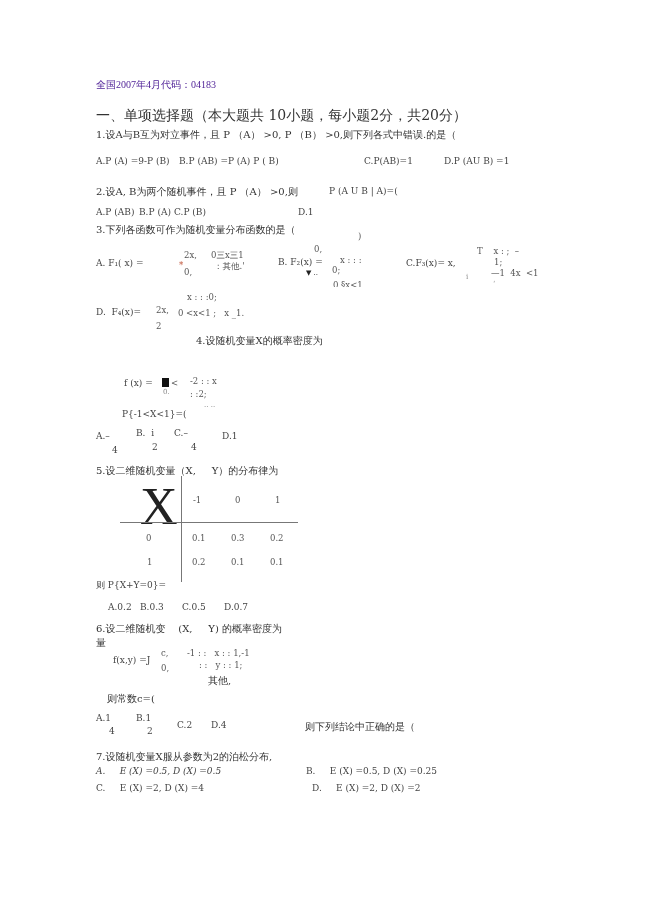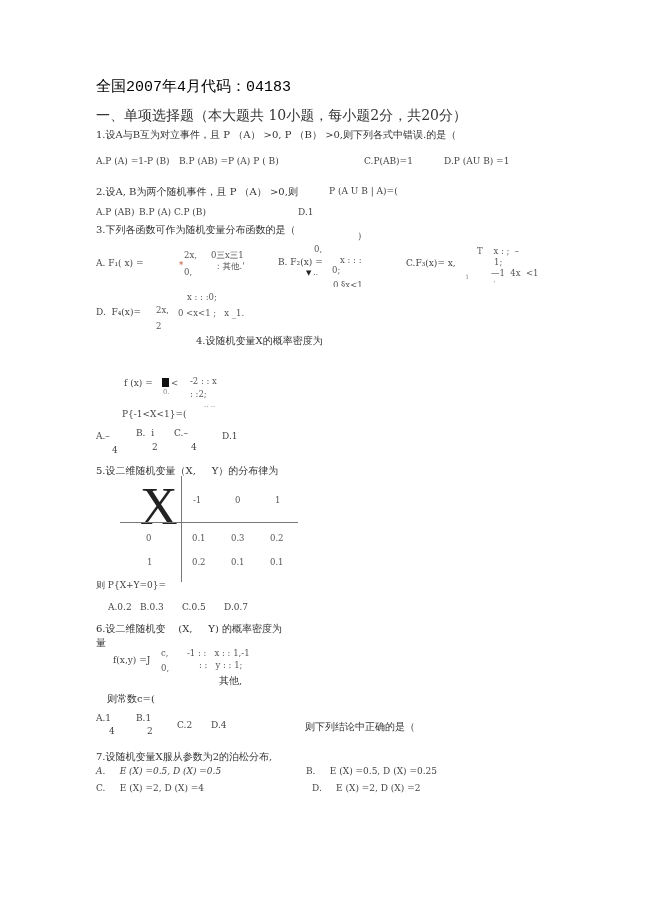--- a/index.html
+++ b/index.html
@@ -1,39 +1,39 @@
 <!DOCTYPE html>
 <html><head>
   <meta charset="utf-8">
   <style>
     html, body { margin: 0; padding: 0; background: #ffffff; }
     body { width: 649px; height: 920px; position: relative; overflow: hidden;
            font-family: "DejaVu Serif", "Liberation Serif", serif; color: #333; }
     .t { position: absolute; white-space: pre; font-size: 9.5px; line-height: 1; color: #3a3a3a; }
-    .title { font-family: Liberation Mono, monospace; font-size: 15px; color: #000000; }
+    .title { font-family: Liberation Serif, serif; font-size: 10px; color: #4c1d95; }
     .sec { font-size: 14px; color: #333; }
     .q { font-size: 10px; color: #333; }
     .o { font-size: 9px; color: #444; }
     .m { font-size: 8.5px; color: #555; }
     .faint { color: #888; font-size: 7px; }
     .bigX { position: absolute; font-family: "Liberation Serif", "DejaVu Serif", serif;
             font-size: 52px; line-height: 1; color: #222; }
     .hline { position: absolute; height: 1px; background: #777; }
     .vline { position: absolute; width: 1px; background: #777; }
     .blk { position: absolute; background: #111; }
     .star { color: #c0553a; }
   </style>
 </head>
 <body>
 
 <div class="t title" style="left:96px;top:80px;">全国2007年4月代码：04183</div>
 <div class="t sec" style="left:96px;top:108px;">一、单项选择题（本大题共 10小题，每小题2分，共20分）</div>
 
 <div class="t q" style="left:96px;top:130px;">1.设A与B互为对立事件，且 P （A） &gt;0, P （B） &gt;0,则下列各式中错误.的是（</div>
-<div class="t o" style="left:96px;top:157px;">A.P (A) =1-P (B)</div>
+<div class="t o" style="left:96px;top:157px;">A.P (A) =9-P (B)</div>
 <div class="t o" style="left:179px;top:157px;">B.P (AB) =P (A) P ( B)</div>
 <div class="t o" style="left:364px;top:157px;">C.P(AB)=1</div>
 <div class="t o" style="left:444px;top:157px;">D.P (AU B) =1</div>
 
 <div class="t q" style="left:96px;top:187px;">2.设A, B为两个随机事件，且 P （A） &gt;0,则</div>
 <div class="t o" style="left:329px;top:187px;">P (A U B | A)=(</div>
 <div class="t o" style="left:96px;top:208px;">A.P (AB)</div>
 <div class="t o" style="left:139px;top:208px;">B.P (A)</div>
 <div class="t o" style="left:174px;top:208px;">C.P (B)</div>
 <div class="t o" style="left:298px;top:208px;">D.1</div>
@@ -110,21 +110,21 @@
 <div class="t o" style="left:182px;top:603px;text-align:right;">C.0.5</div>
 <div class="t o" style="left:224px;top:603px;">D.0.7</div>
 
 <div class="t q" style="left:96px;top:624px;">6.设二维随机变    (X,     Y) 的概率密度为</div>
 <div class="t q" style="left:96px;top:638px;">量</div>
 <div class="t o" style="left:113px;top:656px;">f(x,y) =J</div>
 <div class="t m" style="left:161px;top:649px;">c,</div>
 <div class="t m" style="left:187px;top:649px;">-1 : :   x : : 1,-1</div>
 <div class="t m" style="left:161px;top:664px;">0,</div>
 <div class="t m" style="left:199px;top:661px;">: :   y : : 1;</div>
-<div class="t q" style="left:219px;top:676px;">其他,</div>
+<div class="t q" style="left:208px;top:676px;">其他,</div>
 <div class="t q" style="left:107px;top:694px;">则常数c=(</div>
 <div class="t o" style="left:96px;top:714px;text-align:right;">A.1</div>
 <div class="t o" style="left:109px;top:727px;">4</div>
 <div class="t o" style="left:136px;top:714px;">B.1</div>
 <div class="t o" style="left:147px;top:727px;">2</div>
 <div class="t o" style="left:177px;top:721px;">C.2</div>
 <div class="t o" style="left:211px;top:721px;">D.4</div>
 
 <div class="t q" style="left:96px;top:752px;">7.设随机变量X服从参数为2的泊松分布,</div>
 <div class="t q" style="left:305px;top:722px;">则下列结论中正确的是（</div>

